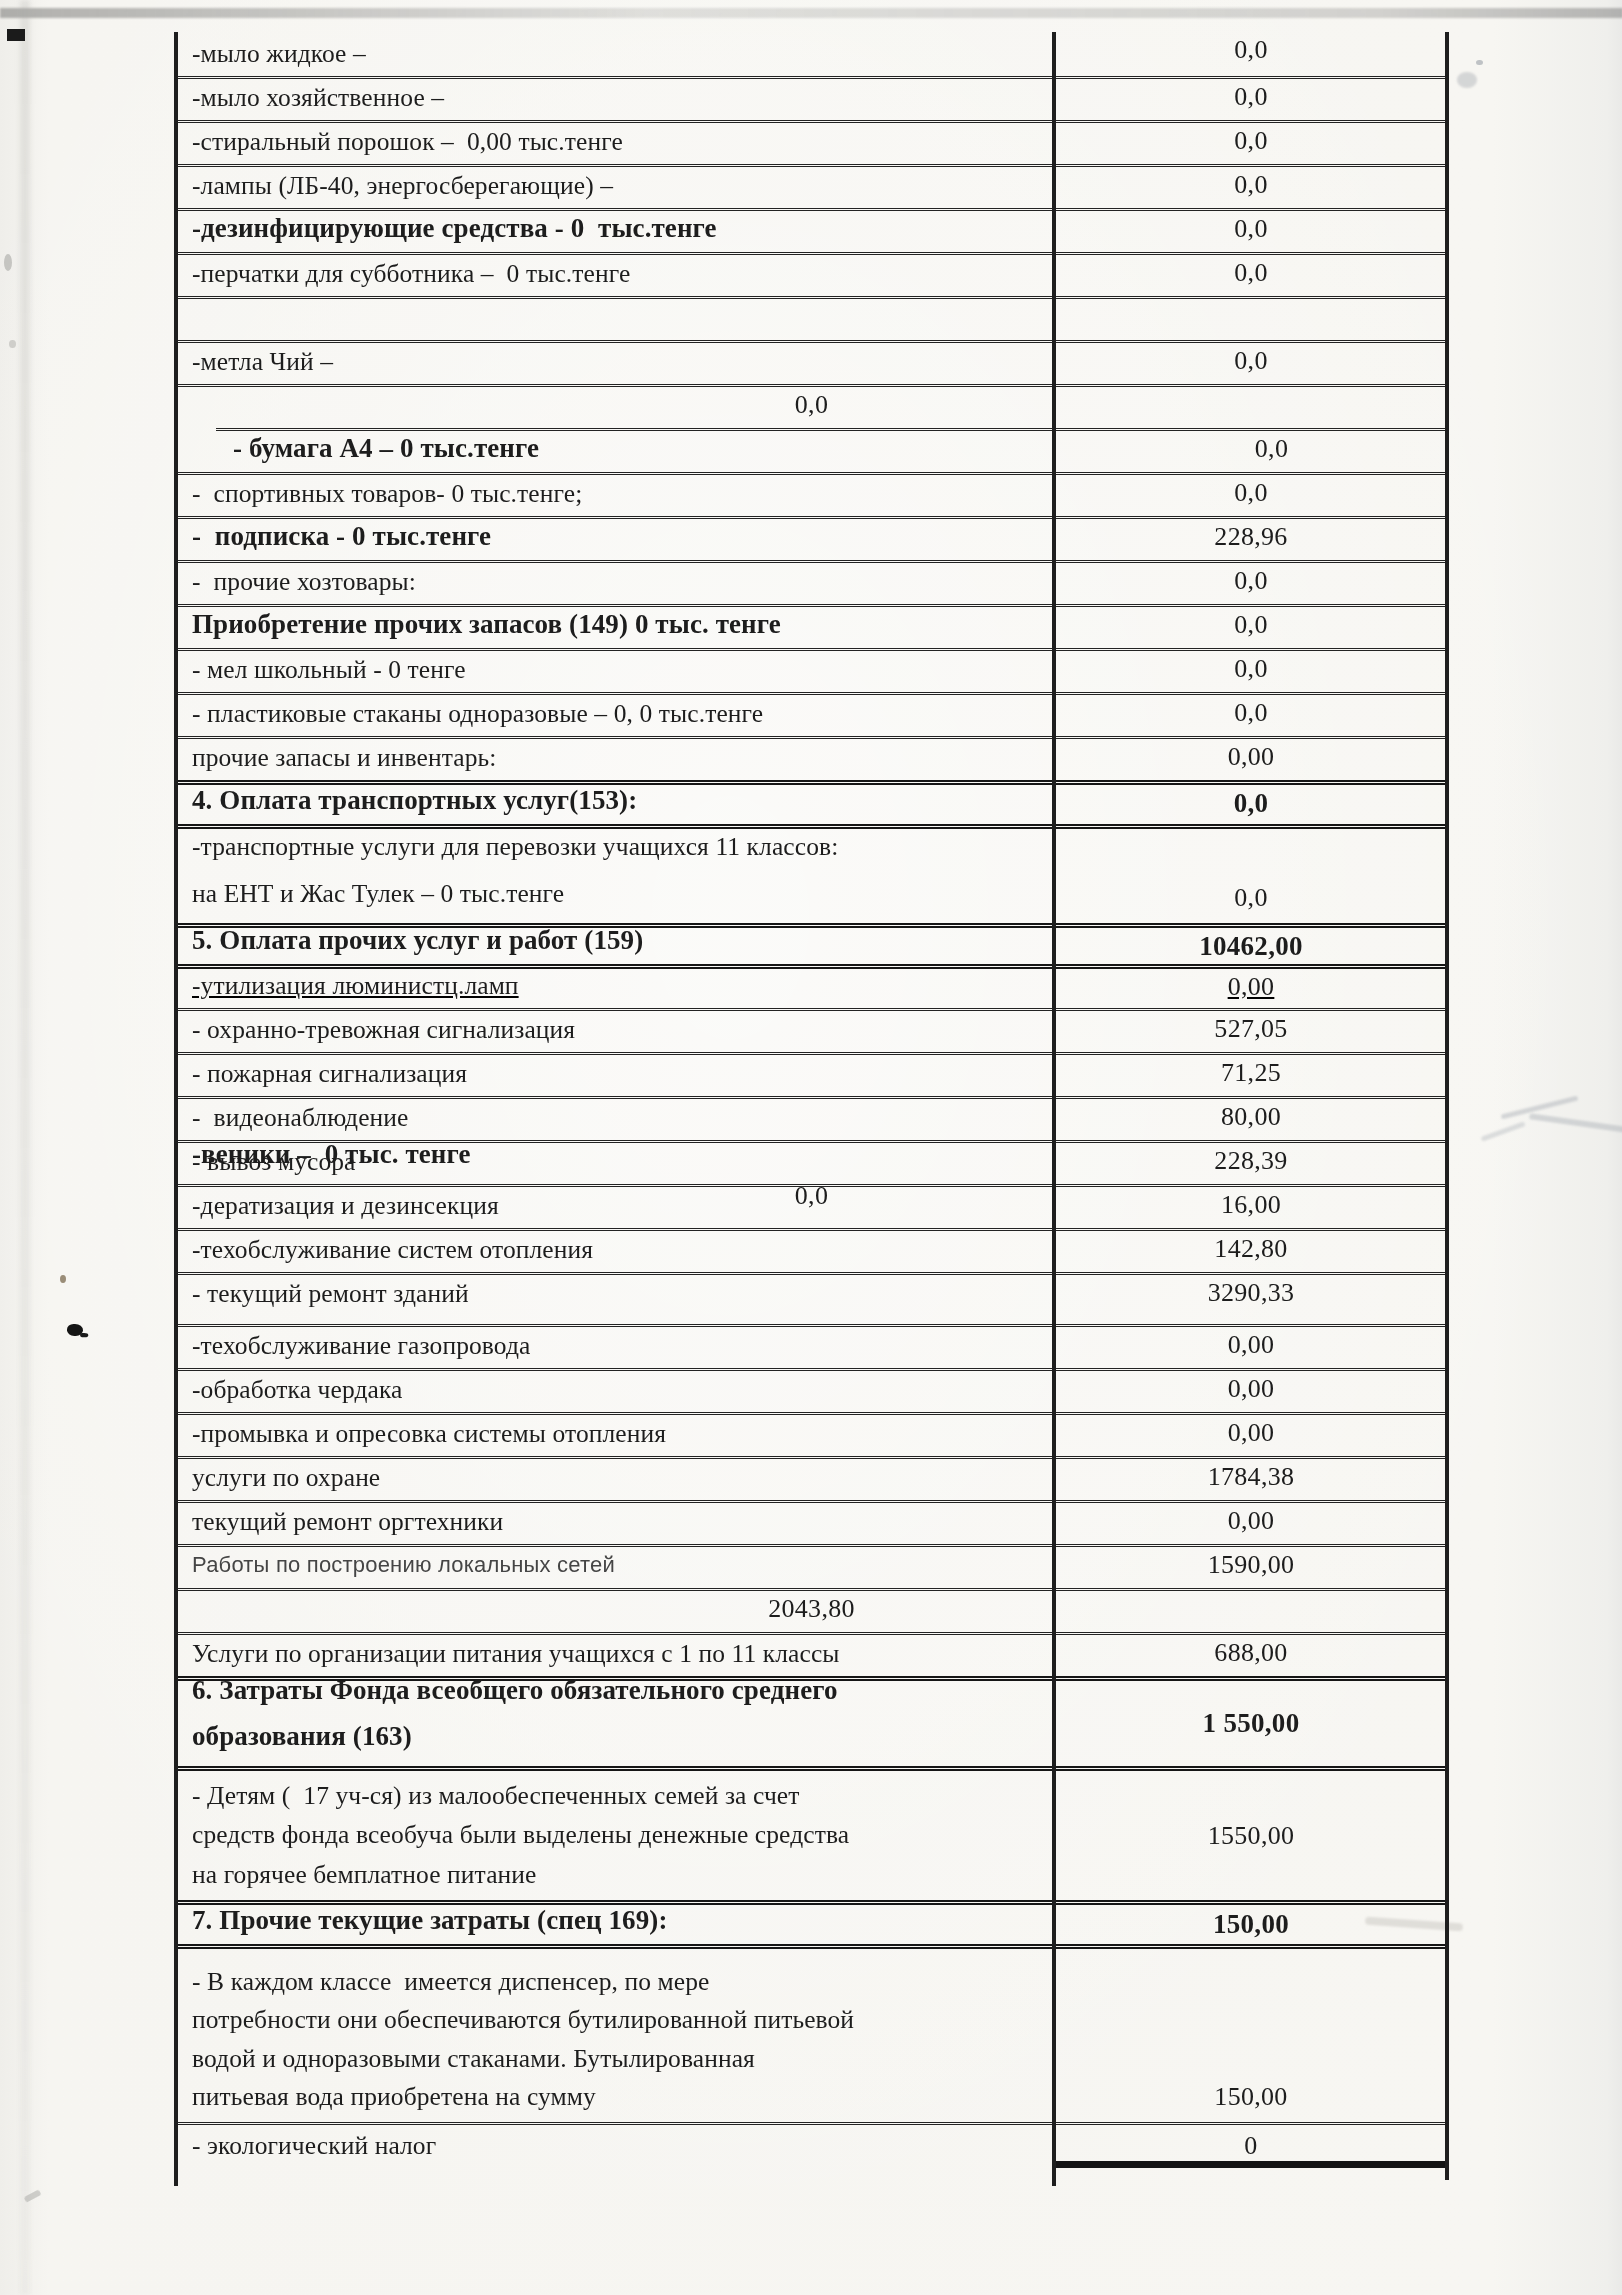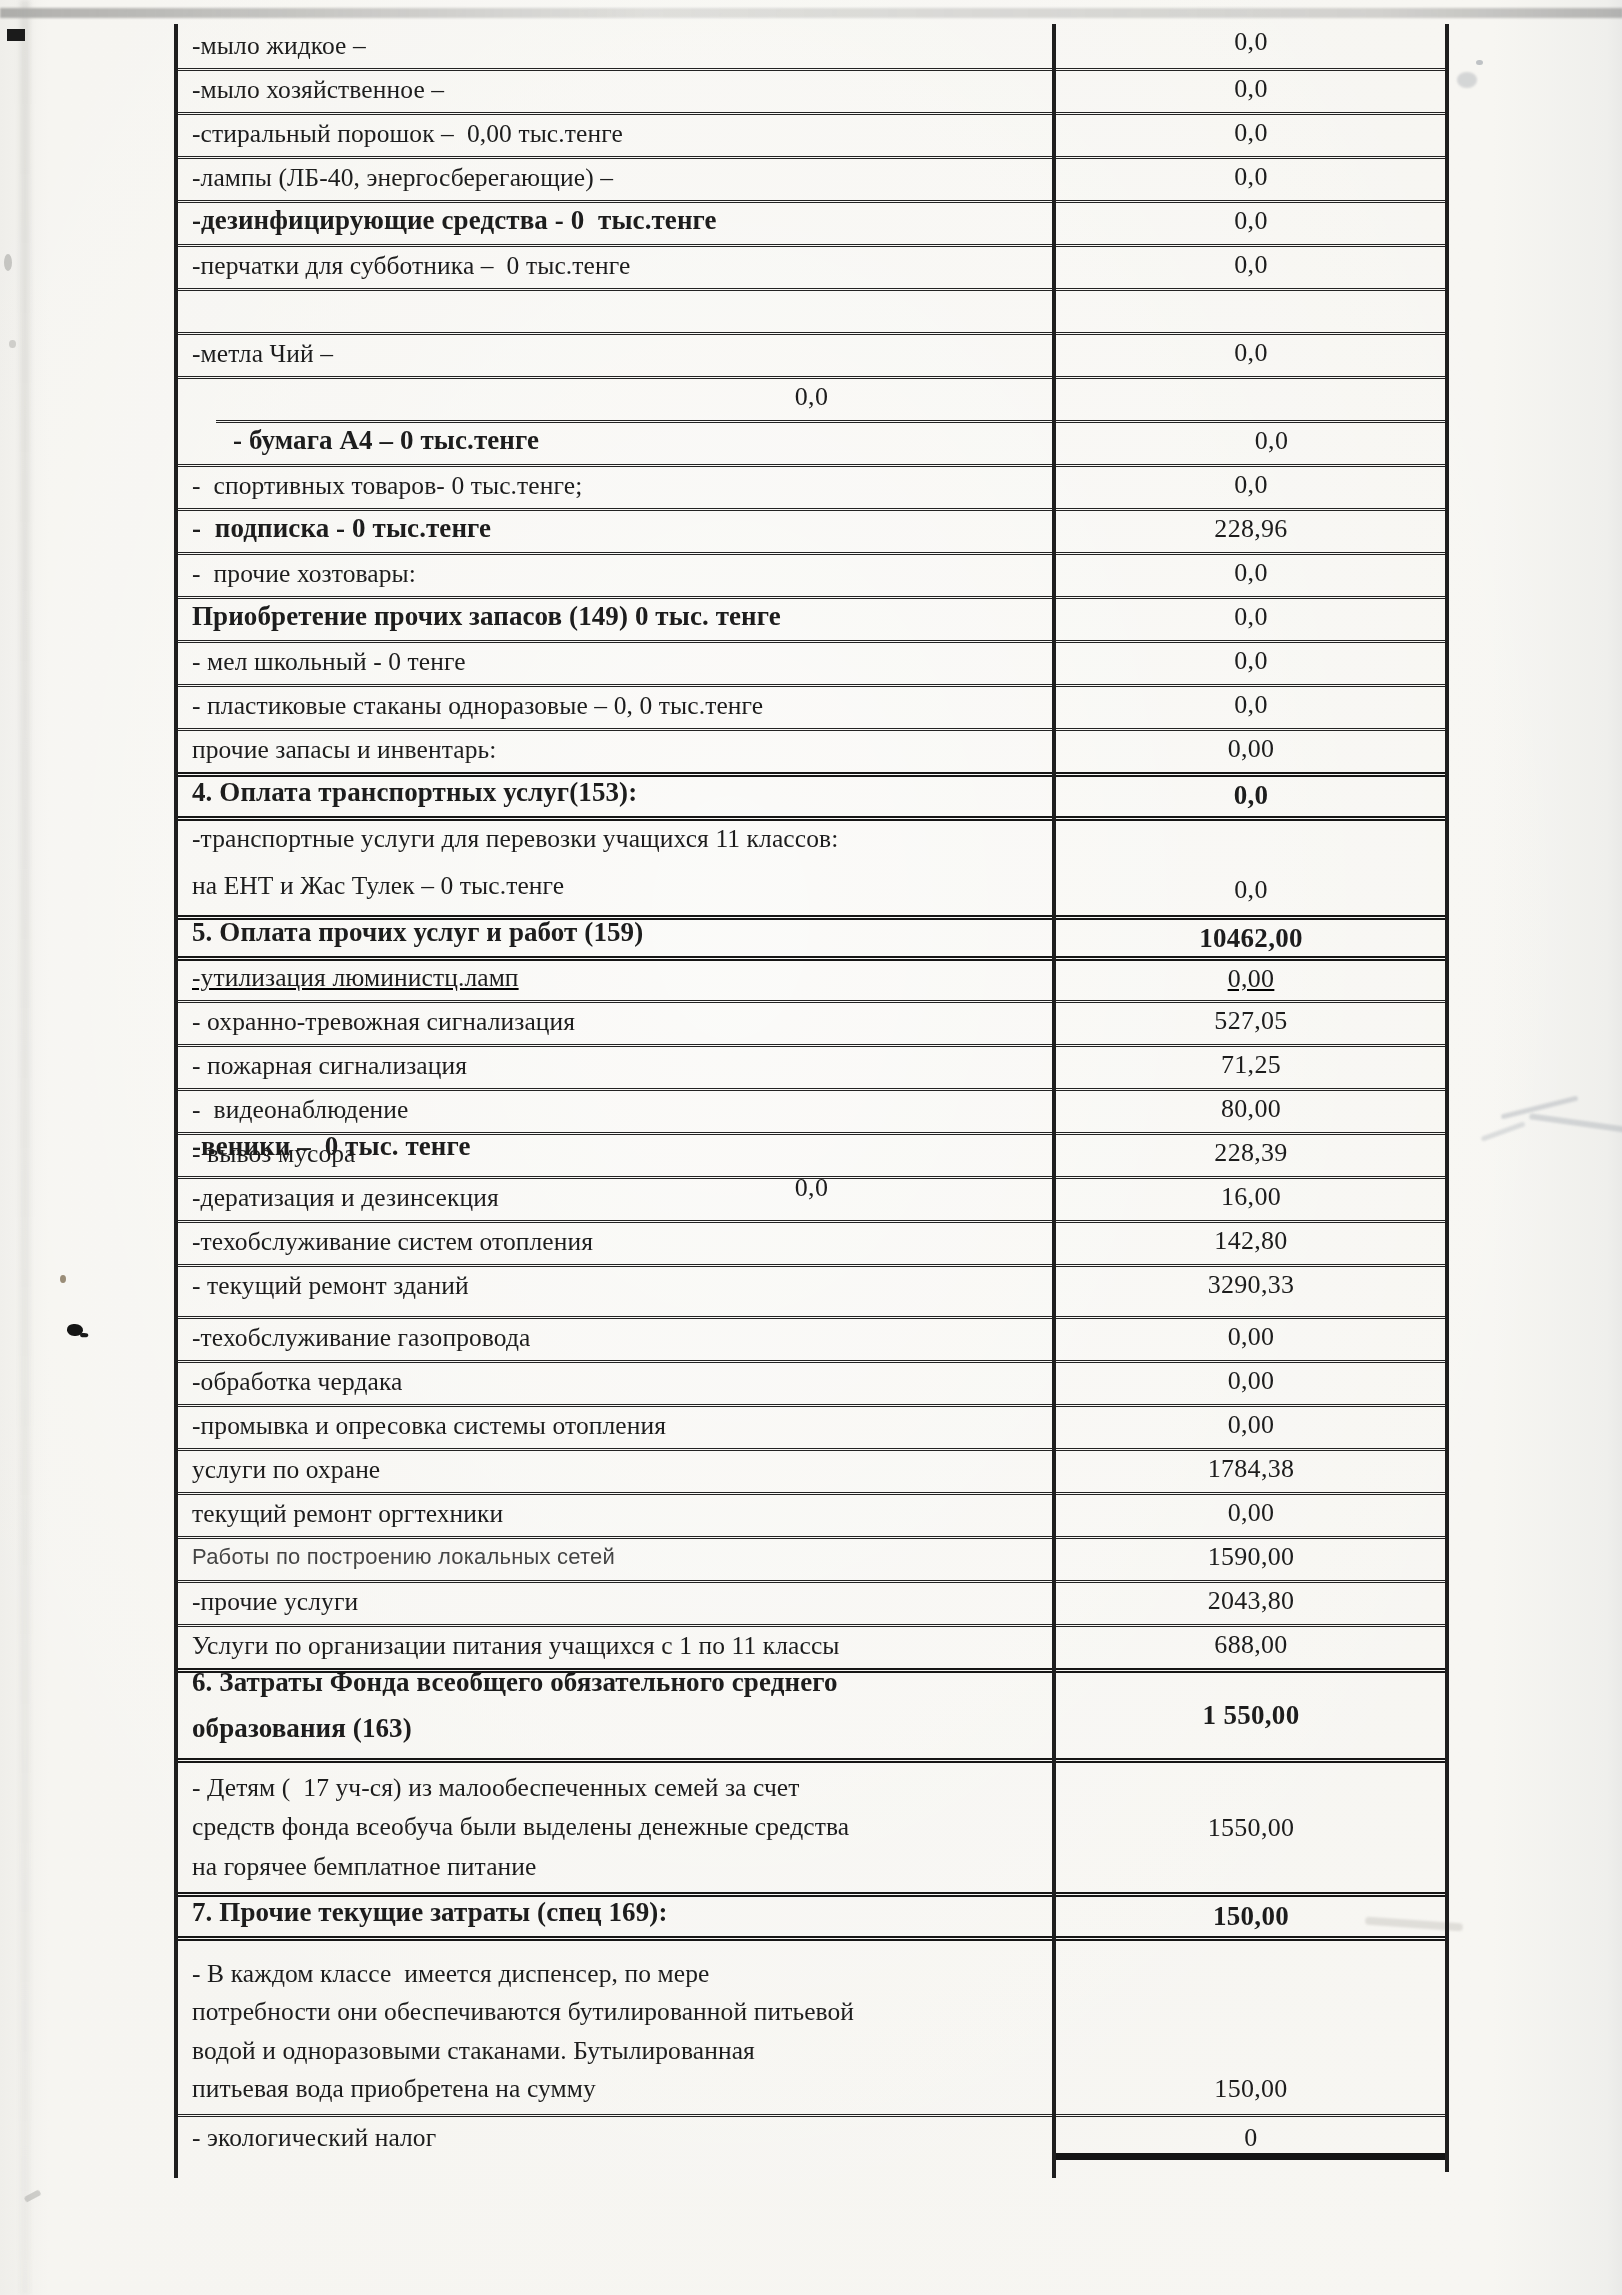--- a/index.html
+++ b/index.html
@@ -16,21 +16,21 @@
       #f6f5f1;
   }
   
   .scan-top-band{position:absolute;left:0;top:7.9px;width:1623px;height:10.5px;
     background:linear-gradient(90deg, rgba(120,120,118,.55), rgba(160,160,158,.28) 40%, rgba(150,150,148,.38) 85%, rgba(120,120,120,.5));
     filter:blur(1.3px);}
   .page-left-shade{position:absolute;left:19.6px;top:0;width:10.5px;height:2295px;
     background:linear-gradient(180deg, rgba(170,170,165,.25), rgba(190,190,185,.12));filter:blur(2.6px);}
 
   
-  .sheet-table{position:absolute;left:175px;top:24px;width:1273px;}
+  .sheet-table{position:absolute;left:175px;top:32px;width:1273px;}
   .vline{position:absolute;top:0;height:2154px;width:3.9px;background:#1e1e1e;}
   .vline.left{left:-1.3px;}
   .vline.divider{left:877px;}
   .vline.right{left:1270px;height:2148px;}
 
   .row{display:flex;border-top:3.3px double #232323;box-sizing:border-box;position:relative;}
   .row.heavy{border-top:5.2px double #161616;}
   .row.notop{border-top:none;}
 
   .cell{box-sizing:border-box;color:#1d1d1d;}
@@ -225,21 +225,20 @@
       </div>
       <div class="row" style="height: 44px;">
         <div class="cell label">текущий ремонт оргтехники</div>
         <div class="cell value v-top">0,00</div>
       </div>
       <div class="row" style="height: 44px;">
         <div class="cell label sans">Работы по построению локальных сетей</div>
         <div class="cell value v-top">1590,00</div>
       </div>
       <div class="row" style="height: 44px;">
-        <div class="cell label">-прочие услуги</div>
         <div class="cell value v-top">2043,80</div>
       </div>
       <div class="row" style="height: 44px;">
         <div class="cell label">Услуги по организации питания учащихся с 1 по 11 классы</div>
         <div class="cell value v-top">688,00</div>
       </div>
       <div class="row heavy" style="height: 90px;">
         <div class="cell label bold" style="line-height: 1.7;">6. Затраты Фонда всеобщего обязательного среднего
 образования (163)</div>
         <div class="cell value bold v-center">1 550,00</div>

